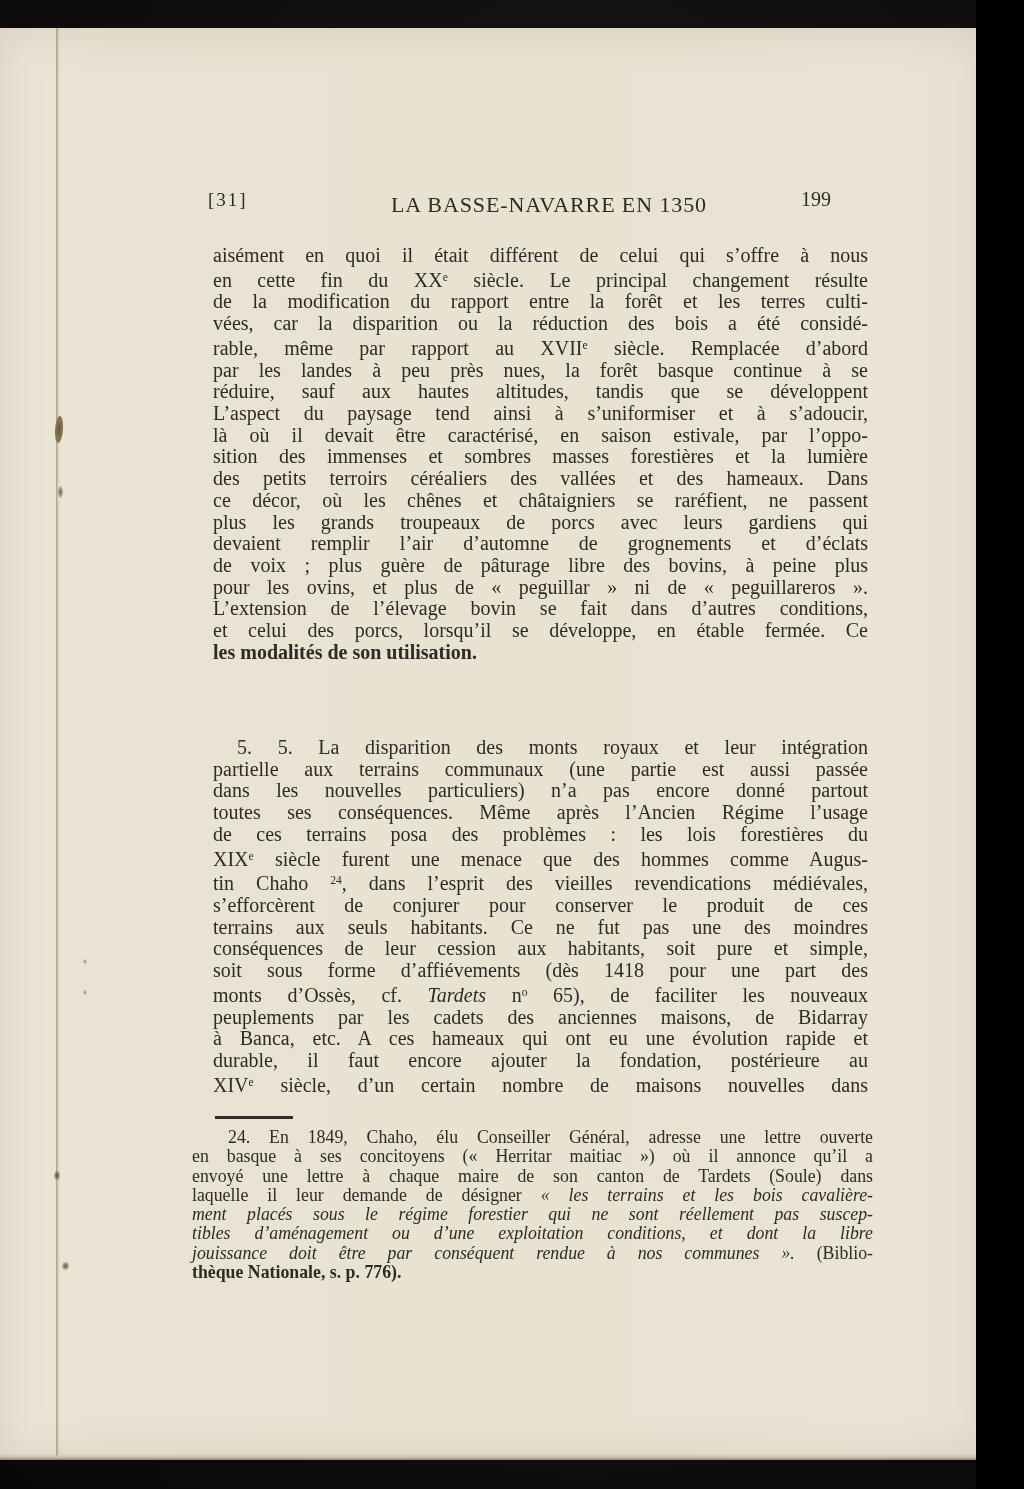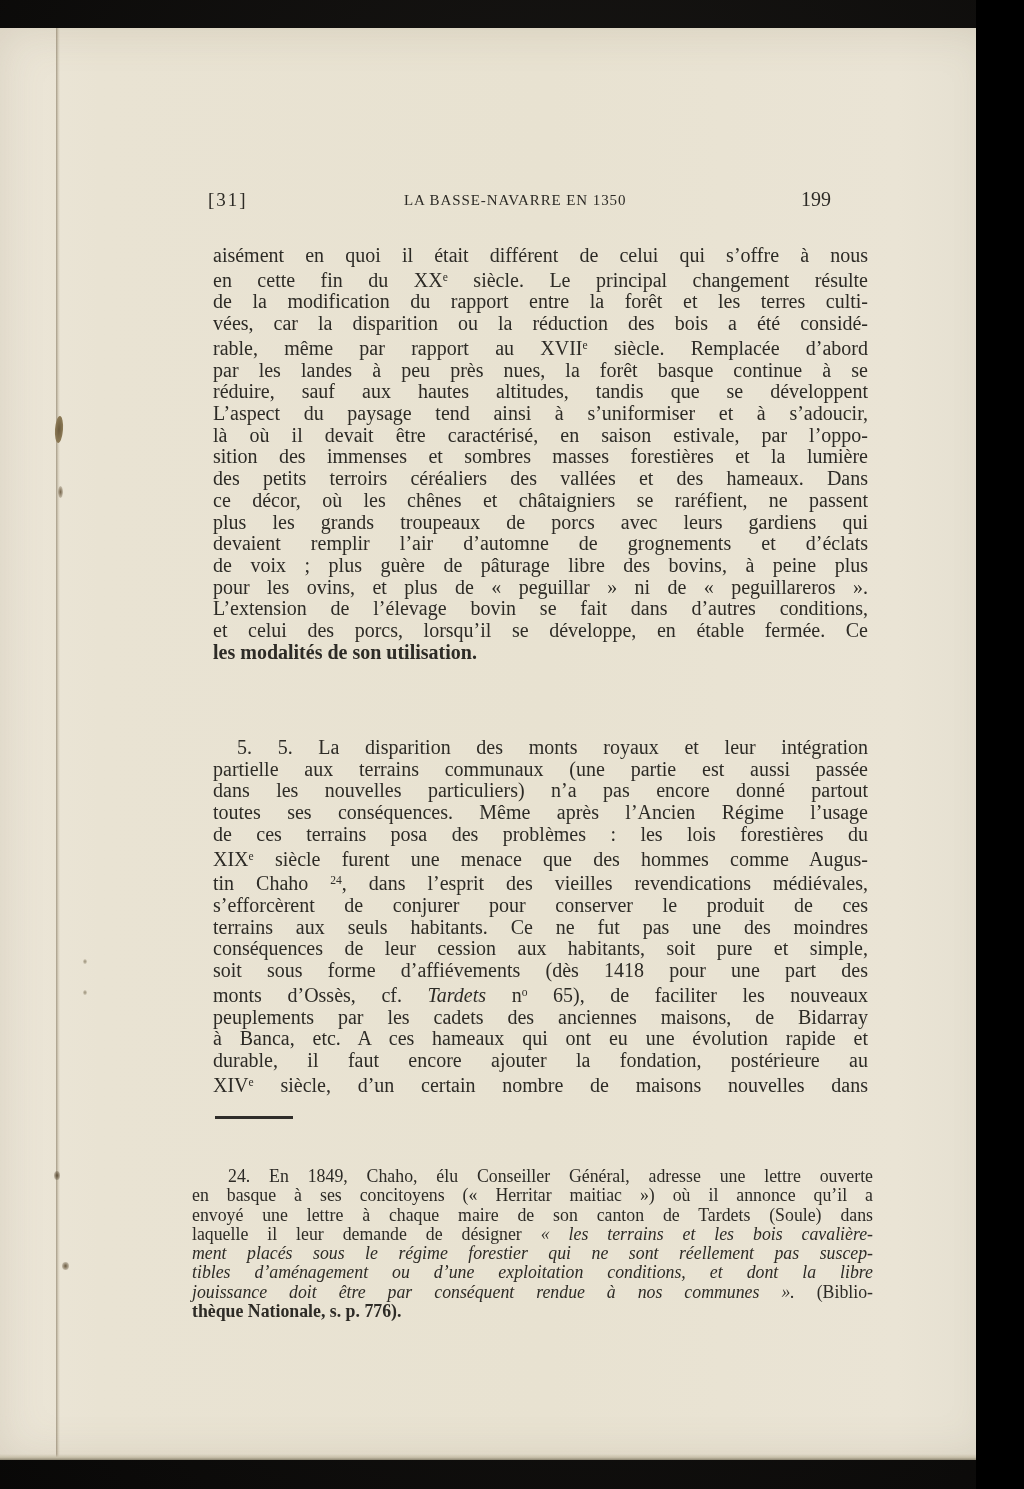--- a/index.html
+++ b/index.html
@@ -42,32 +42,32 @@
   .sp2{left:58px;top:458px;width:5px;height:12px;background:radial-gradient(#75644a, rgba(117,100,74,0));}
   .sp3{left:54px;top:1143px;width:6px;height:9px;background:radial-gradient(#5f5038, rgba(95,80,56,0));}
   .sp4{left:62px;top:1234px;width:7px;height:8px;background:radial-gradient(#6a5a40, rgba(106,90,64,0));}
   .sp5{left:83px;top:931px;width:4px;height:5px;background:radial-gradient(#9a9078, rgba(154,144,120,0));}
   .sp6{left:83px;top:962px;width:4px;height:5px;background:radial-gradient(#9a9078, rgba(154,144,120,0));}
 
   .ink{color:#2d2b26;}
   
   .header span{position:absolute;white-space:nowrap;}
   .h-bracket{left:208px;top:189px;font-size:19px;letter-spacing:2px;}
-  .h-title{left:404px;top:192px;font-size:15px;letter-spacing:0.9px;}
+  .h-title{left:391px;top:192px;font-size:22px;letter-spacing:0.9px;}
   .h-folio{left:801px;top:188px;font-size:20px;}
 
   
   .para{position:absolute;left:213px;width:655px;font-size:20px;line-height:21.7px;}
   .para1{top:245px;}
   .para2{top:737px;}
   .footnote{position:absolute;left:192px;top:1128px;width:681px;font-size:17.8px;line-height:19.3px;}
   .tline{text-align:justify;text-align-last:justify;white-space:normal;}
   .tline.end{text-align-last:left;font-weight:bold;}
   .para .tline.indent{text-indent:24px;}
-  .footnote .tline.indent{text-indent:36px;margin-top:39px;}
+  .footnote .tline.indent{text-indent:36px;}
   .i{font-style:italic;}
   .sup{font-size:0.58em;vertical-align:0.52em;letter-spacing:0;}
 
   .rule{position:absolute;left:215px;top:1116px;width:78px;height:2.5px;background:#2f2d2a;}
 </style>
 </head>
 <body>
 
 <div class="photo">
   <div class="page ink">

